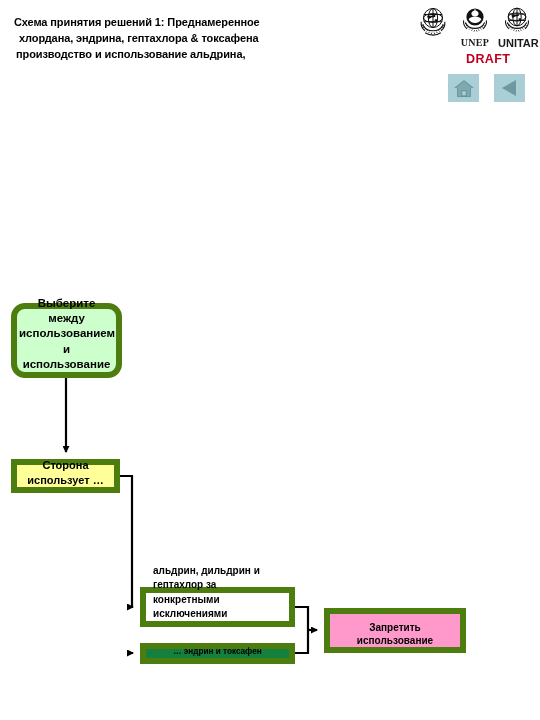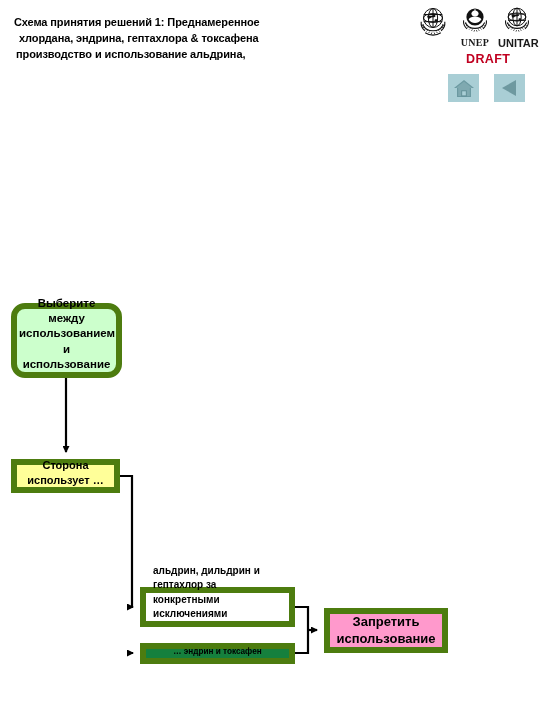--- a/index.html
+++ b/index.html
@@ -162,24 +162,24 @@
     height: 21px;
     background: #15803d;
     font-size: 8.2px;
     font-weight: bold;
     line-height: 1.3;
   }
 
   #node-ban {
     left: 324px;
     top: 608px;
-    width: 124px;
+    width: 142px;
     height: 45px;
     background: #ff99cc;
-    font-size: 13px;
+    font-size: 10px;
     font-weight: bold;
     line-height: 1.32;
   }
 </style>
 </head>
 <body>
 
 <div id="slide-title">
   <span class="line line1">Схема принятия решений 1: Преднамеренное</span>
   <span class="line line3">хлордана, эндрина, гептахлора &amp; токсафена</span>

